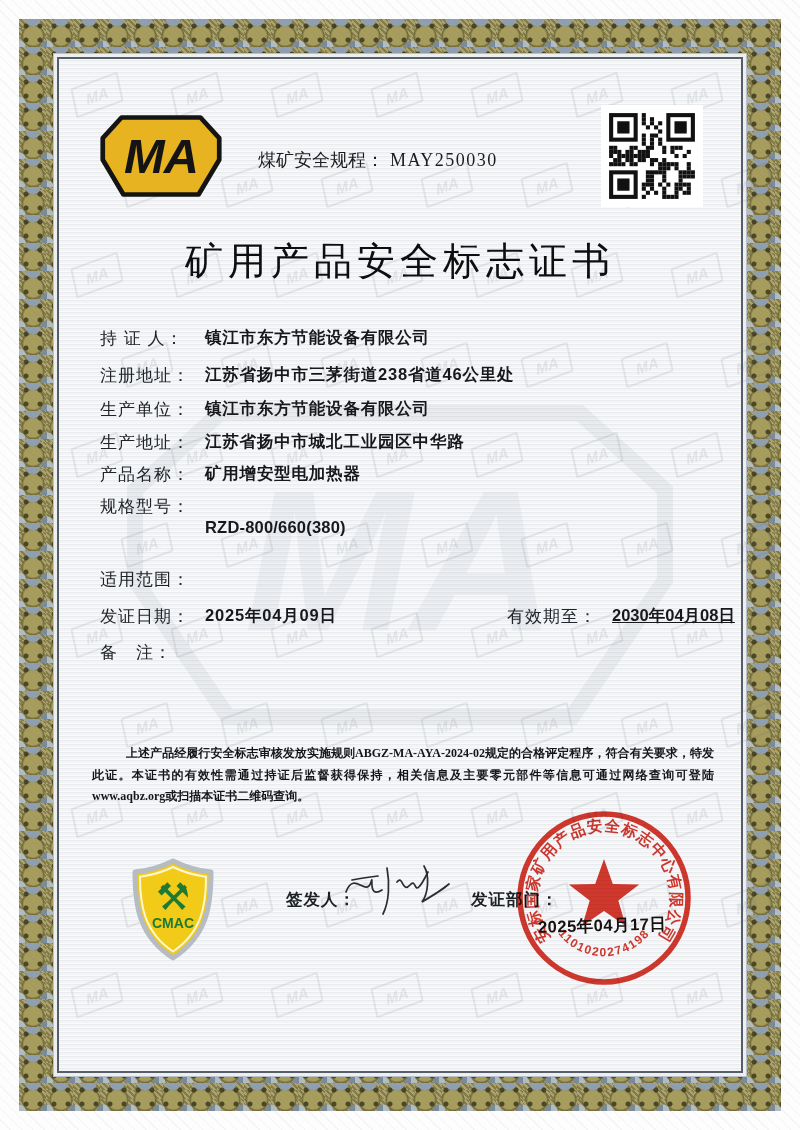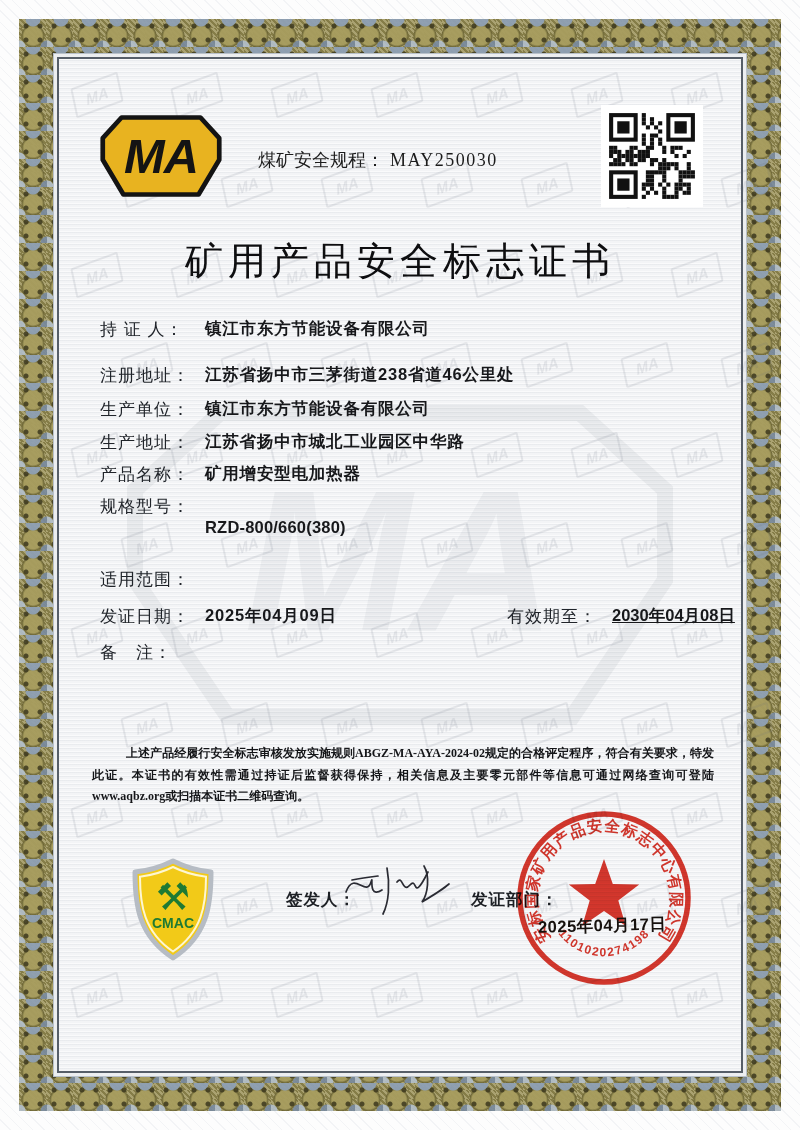--- a/index.html
+++ b/index.html
@@ -301,21 +301,21 @@
         <rect x="60" y="4" width="28" height="28" fill="#111"></rect>
         <rect x="64" y="8" width="20" height="20" fill="#fff"></rect>
         <rect x="68" y="12" width="12" height="12" fill="#111"></rect>
         <rect x="4" y="60" width="28" height="28" fill="#111"></rect>
         <rect x="8" y="64" width="20" height="20" fill="#fff"></rect>
         <rect x="12" y="68" width="12" height="12" fill="#111"></rect>
       </svg>
 
     <div class="doc-title">矿用产品安全标志证书</div>
 
-    <div class="frow" style="top:318px">
+    <div class="frow" style="top:327px">
       <span class="lab">持 证 人：</span>
       <span class="val">镇江市东方节能设备有限公司</span>
     </div>
     <div class="frow" style="top:364px">
       <span class="lab">注册地址：</span>
       <span class="val">江苏省扬中市三茅街道238省道46公里处</span>
     </div>
     <div class="frow" style="top:398px">
       <span class="lab">生产单位：</span>
       <span class="val">镇江市东方节能设备有限公司</span>

